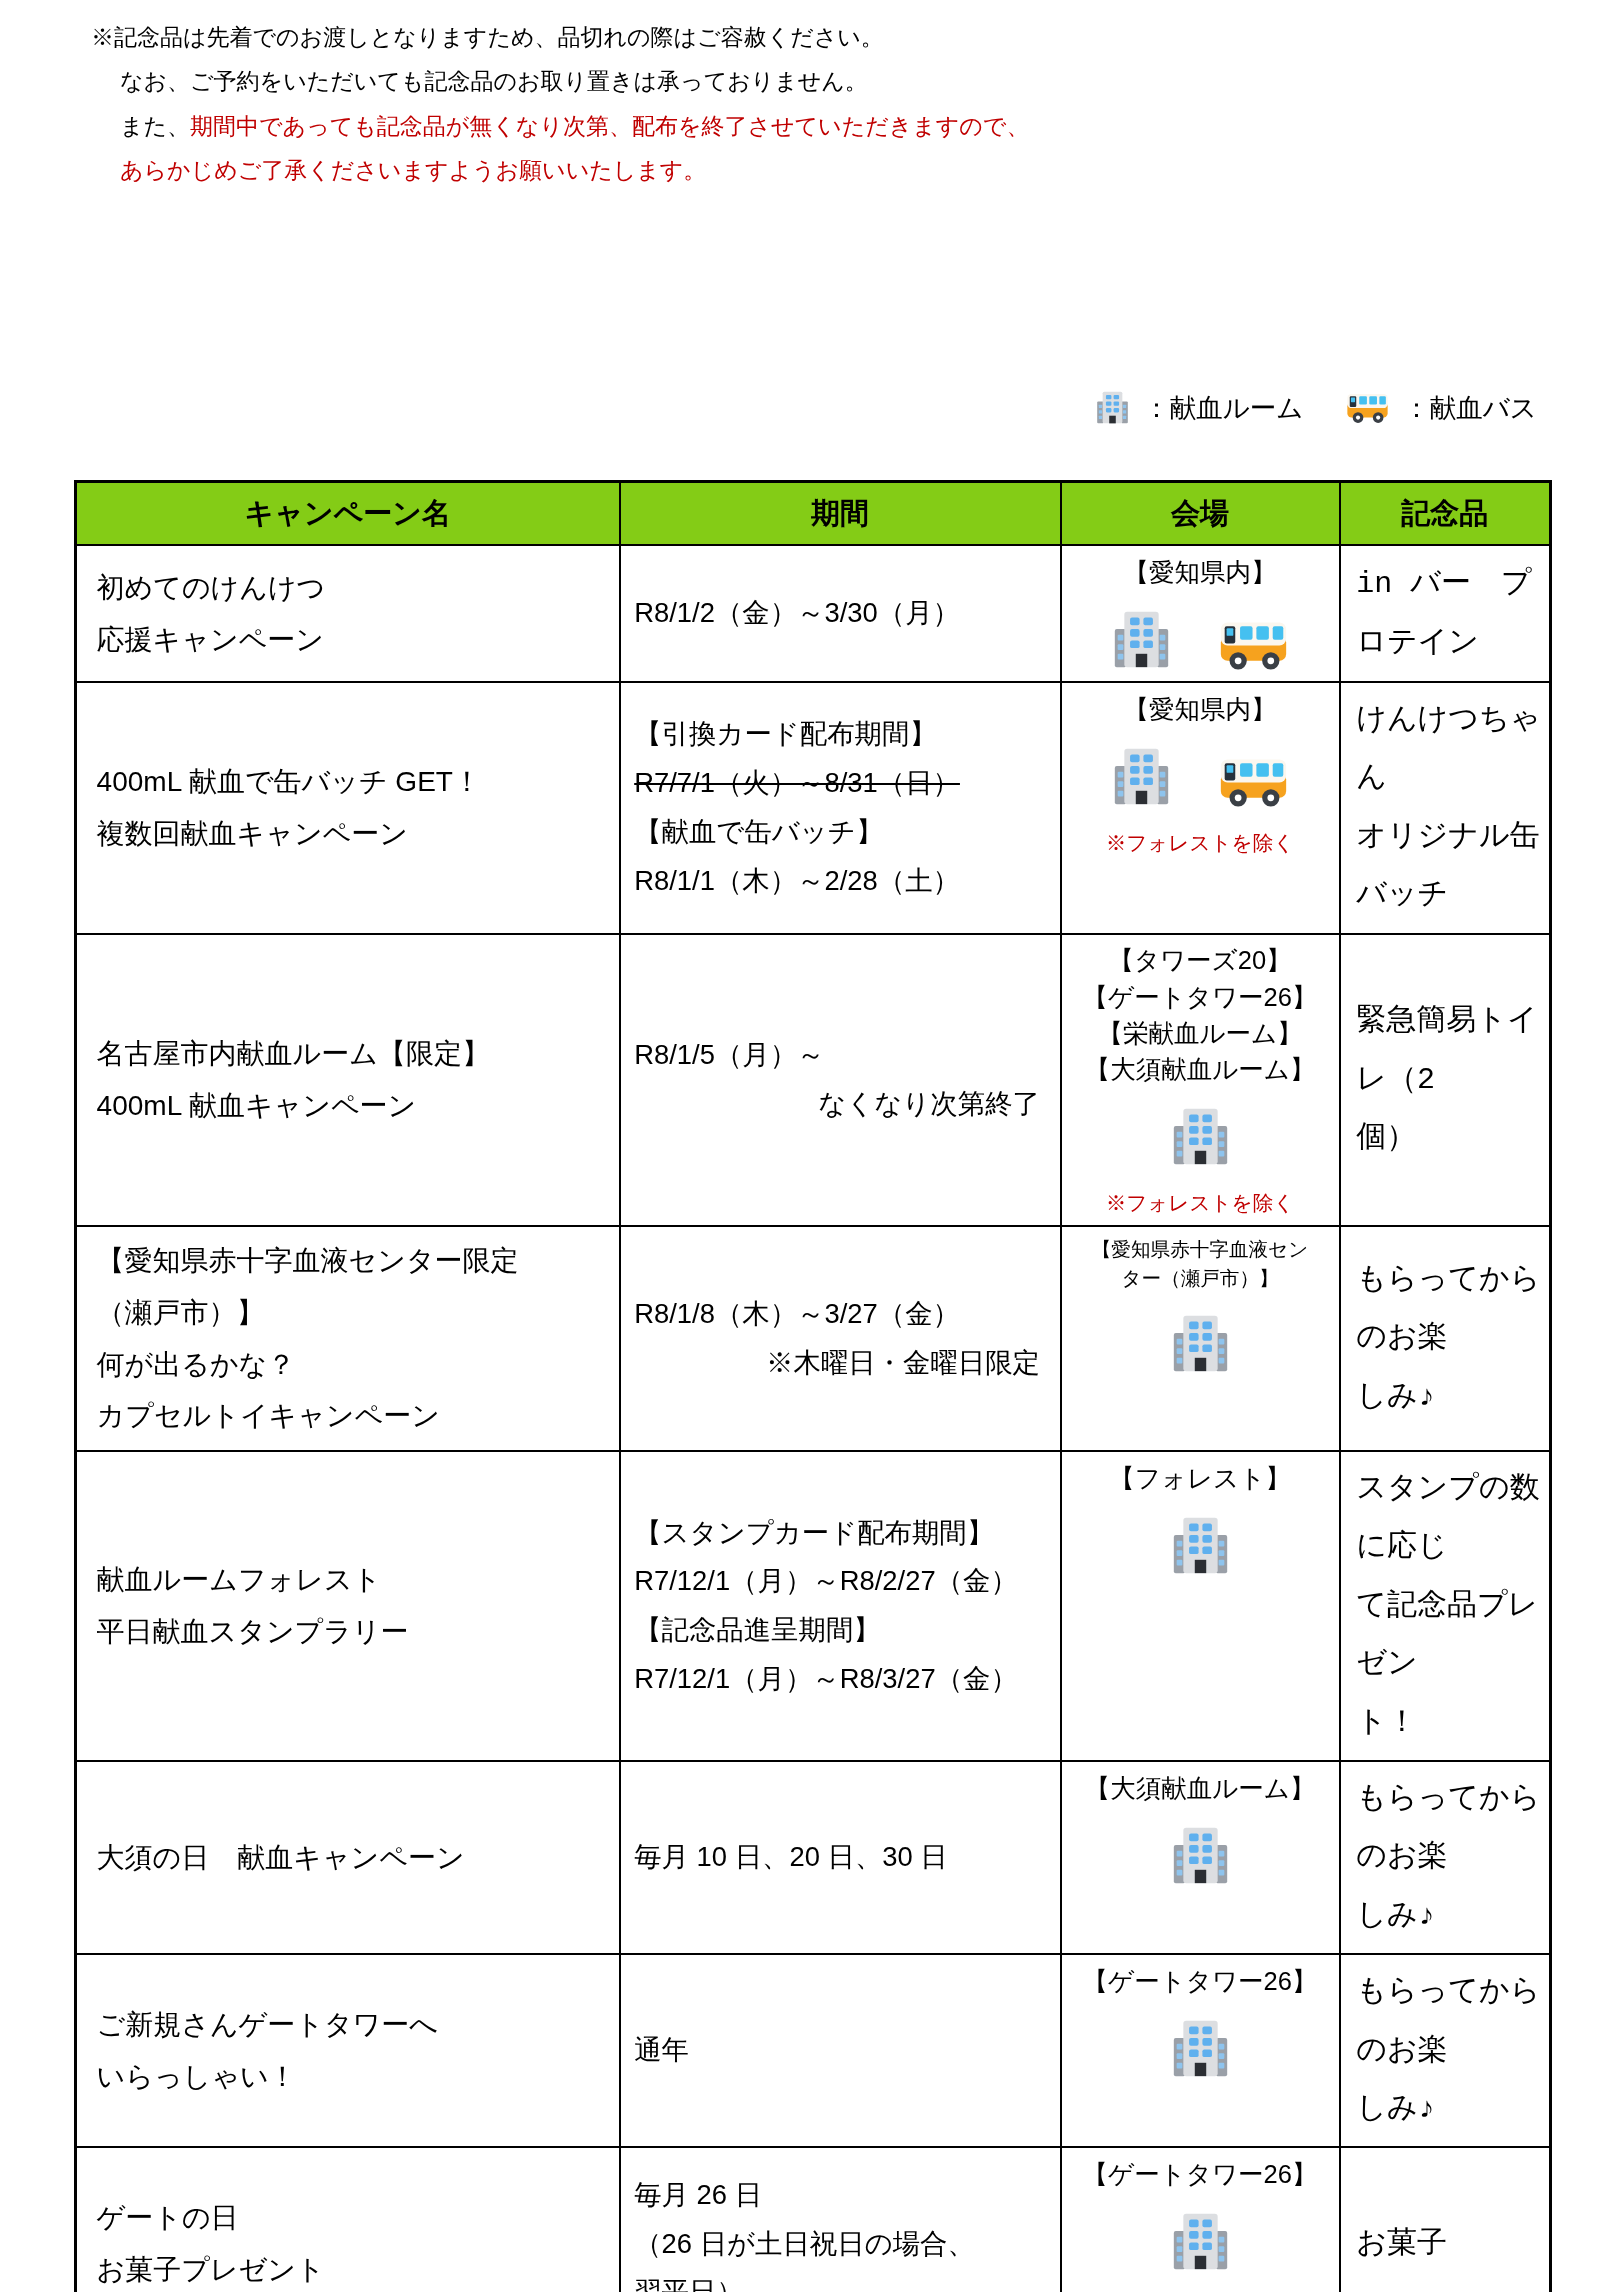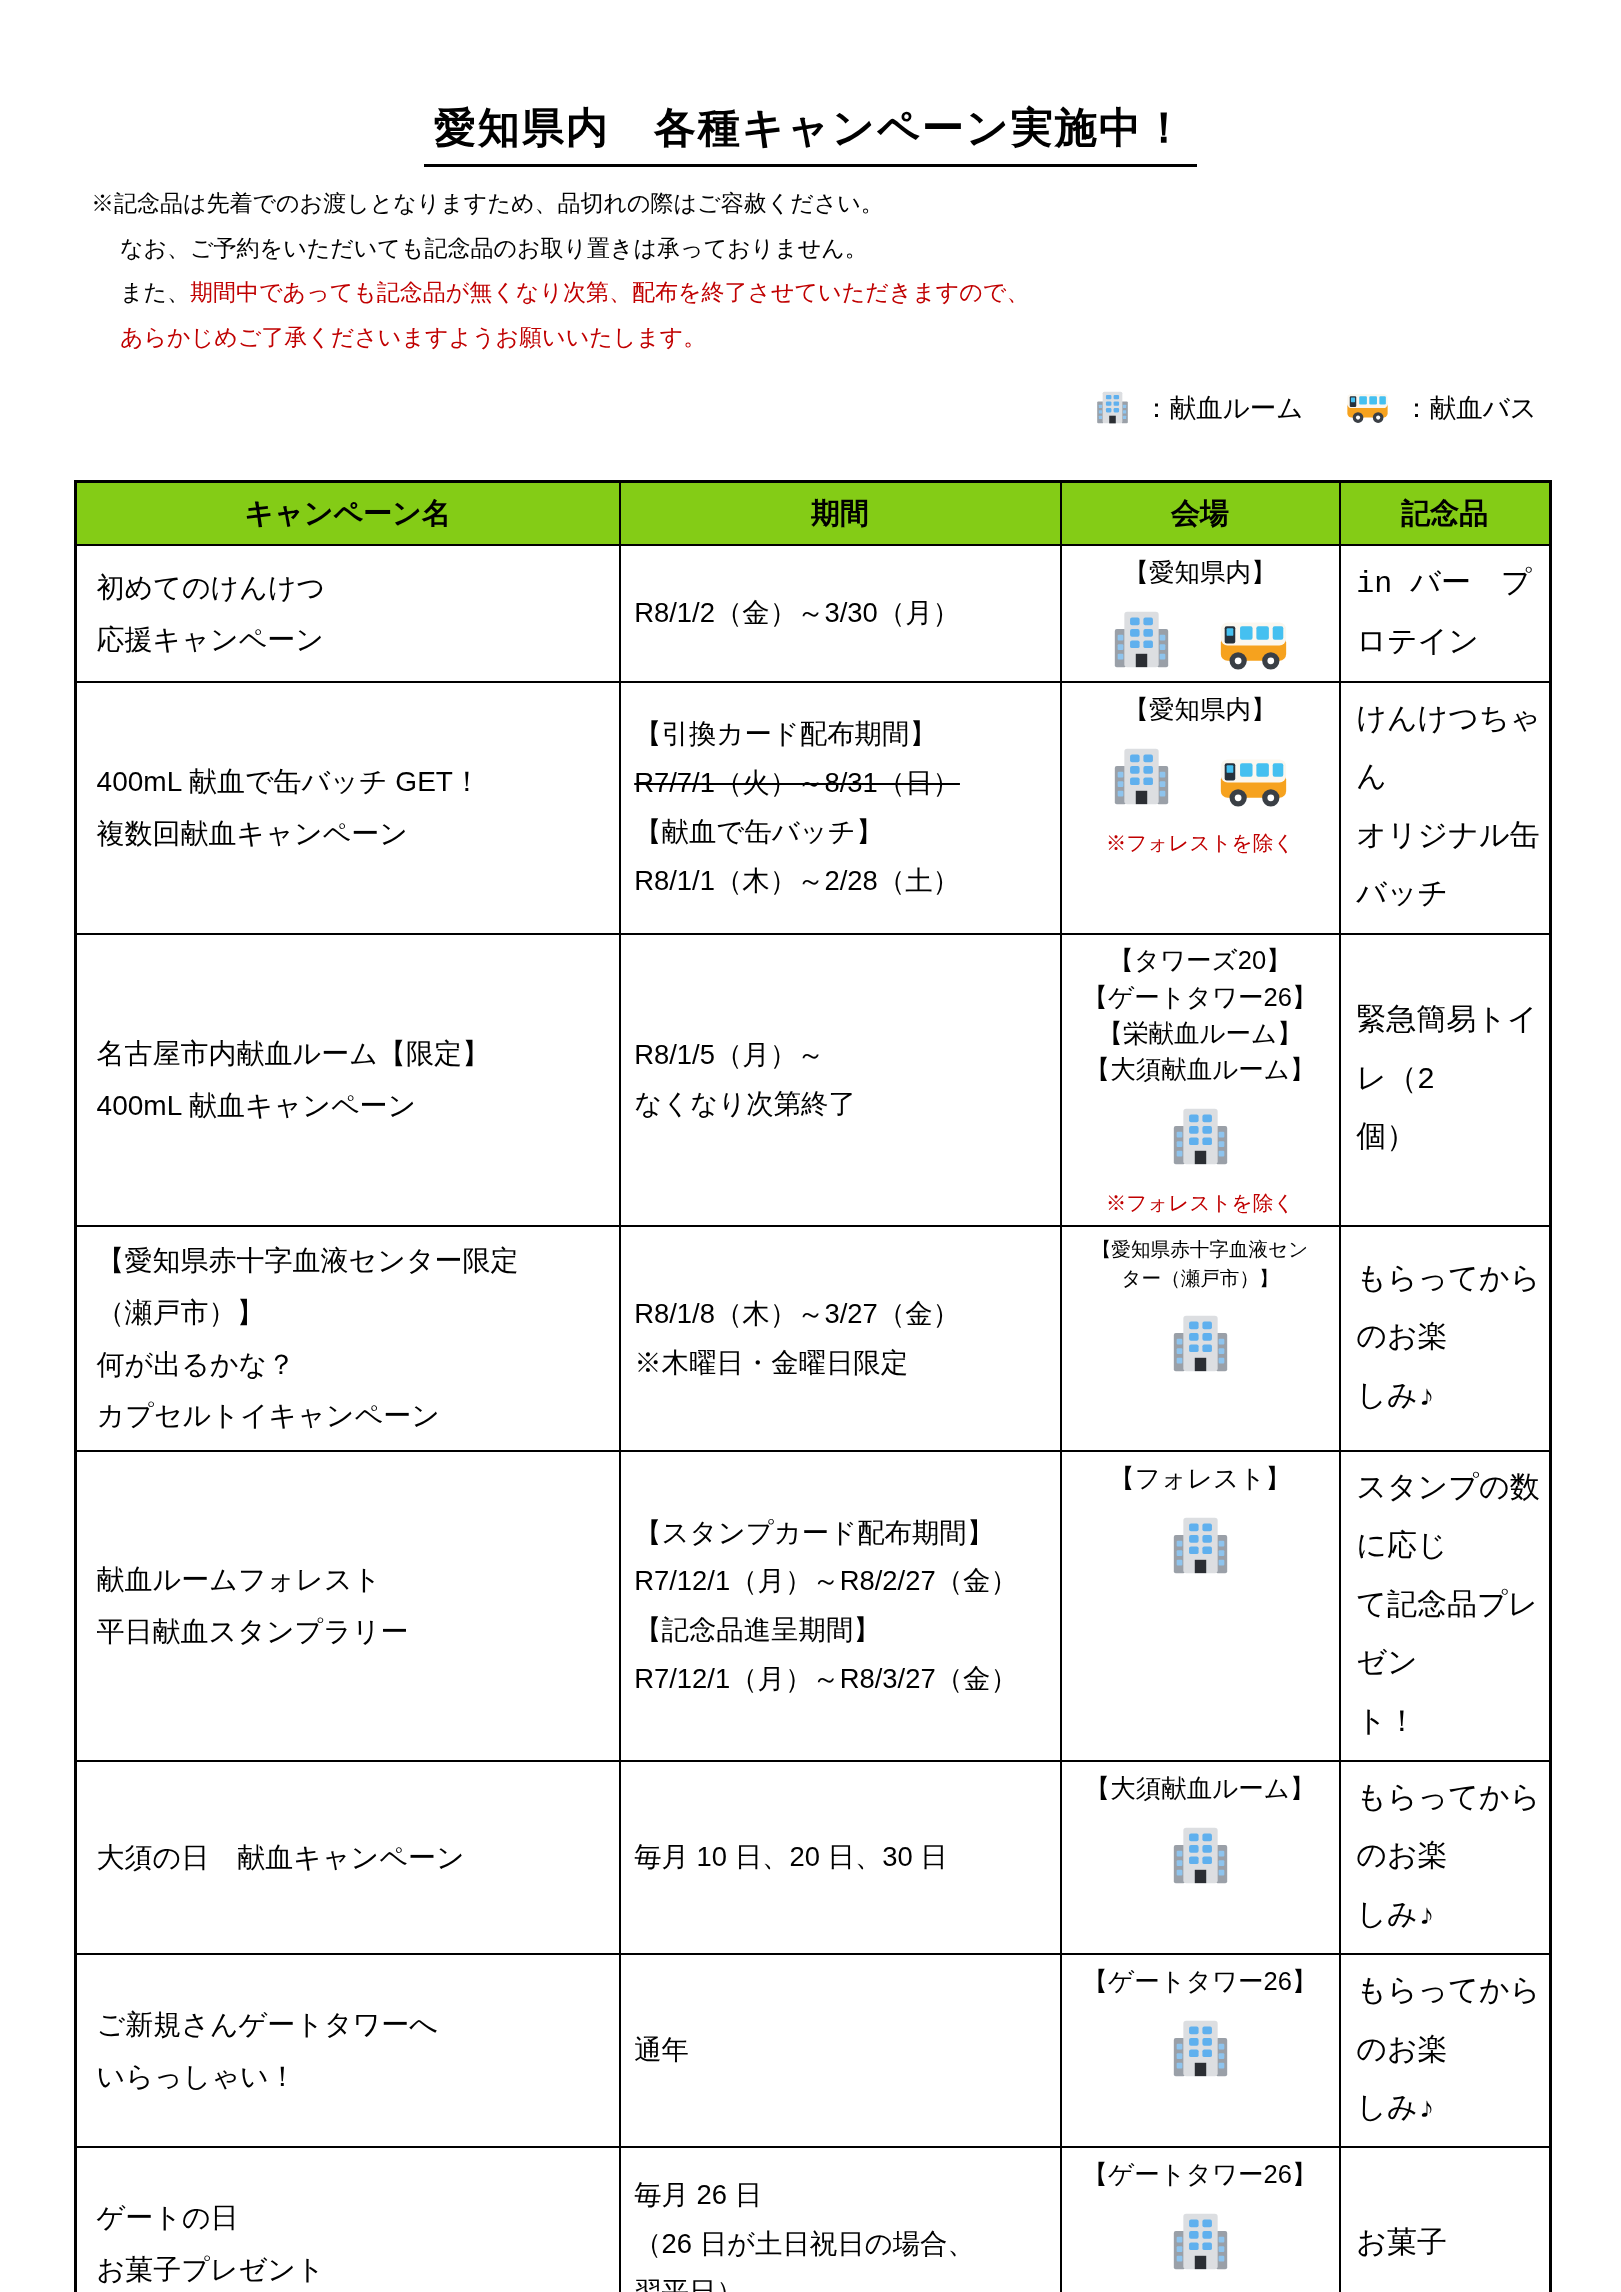--- a/index.html
+++ b/index.html
@@ -59,39 +59,36 @@
   tbody tr:nth-child(4) { height:206px; }
   tbody tr:nth-child(5) { height:201px; }
   tbody tr:nth-child(6) { height:159px; }
   tbody tr:nth-child(7) { height:179px; }
   tbody tr:nth-child(8) { height:194px; }
   .cell-name { vertical-align:middle; padding:7.8px 9.8px 7.8px 19.6px; font-size:28px; }
   .name-line { line-height:1.85; }
   .cell-period { vertical-align:middle; padding:7.8px 13.7px; font-size:27.4px; }
   .period-line { line-height:1.78; }
   .period-line.strike { text-decoration:line-through; text-decoration-thickness:2px; }
-  .period-line.right { text-align:left; padding-right:5.9px; }
+  .period-line.right { text-align:right; padding-right:5.9px; }
   .cell-venue { vertical-align:top; text-align:center; padding:7.8px 3.9px; font-size:25.5px; }
   .venue-heading { line-height:1.42; font-weight:normal; }
   .venue-heading.small { font-size:19.6px; line-height:1.5; }
   .venue-icons { display:flex; justify-content:center; align-items:flex-end; gap:45px; margin-top:15.7px; }
   .venue-icons .icon-building svg { width:61px; height:67px; display:block; }
   .venue-icons .icon-bus svg { width:73px; height:57px; display:block; }
   .venue-note { color:#C00000; font-size:20.6px; margin-top:19.6px; }
   .cell-gift { vertical-align:middle; padding:7.8px 7.8px 7.8px 15.7px; font-size:30px;font-family:Liberation Mono, monospace; }
   .gift-line { line-height:1.95; }
 </style>
 </head>
 <body>
 
 <div class="page">
 
-  <div class="title-wrap">
-    <span class="title">愛知県内　各種キャンペーン実施中！</span>
-  </div>
 
   <div class="notes">
     <div class="note-line"><span>※記念品は先着でのお渡しとなりますため、品切れの際はご容赦ください。</span><span class="note-red"></span></div>
     <div class="note-line indent"><span>なお、ご予約をいただいても記念品のお取り置きは承っておりません。</span><span class="note-red"></span></div>
     <div class="note-line indent"><span>また、</span><span class="note-red">期間中であっても記念品が無くなり次第、配布を終了させていただきますので、</span></div>
     <div class="note-line indent"><span></span><span class="note-red">あらかじめご了承くださいますようお願いいたします。</span></div>
   </div>
 
   <div class="legend">
     <span>

